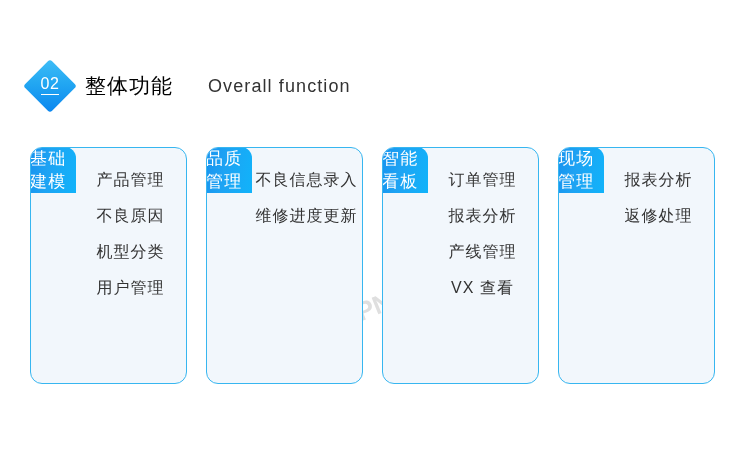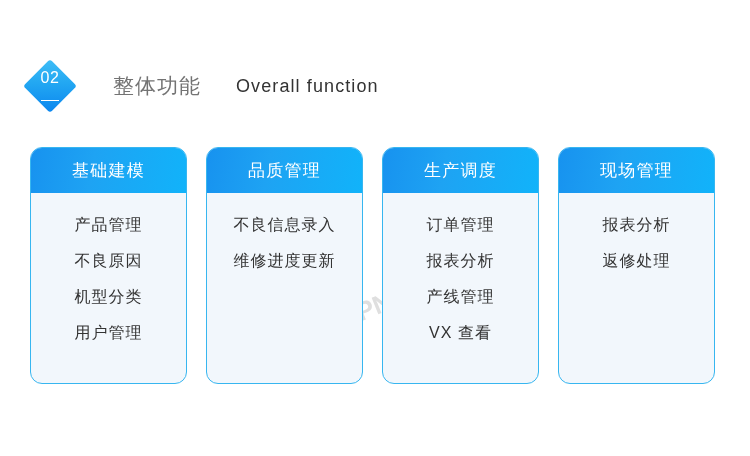--- a/index.html
+++ b/index.html
@@ -55,28 +55,28 @@
     color: #ffffff;
     font-size: 16px;
     font-weight: 400;
     letter-spacing: 0.5px;
     line-height: 1;
     padding-bottom: 1px;
     box-sizing: border-box;
   }
   .badge-num span {
     border-bottom: 1.6px solid #ffffff;
-    padding-bottom: 14px;
+    padding-bottom: 2px;
   }
 
   .title-cn {
     font-size: 21px;
-    color: #737373;
+    color: #000000;
     font-weight: 500;
-    margin-left: 32px;
+    margin-left: 4px;
     letter-spacing: 1px;
     white-space: nowrap;
   }
   .title-en {
     font-size: 18px;
     color: #333333;
     font-weight: 400;
     margin-left: 35px;
     letter-spacing: 1.1px;
     white-space: nowrap;
@@ -106,21 +106,21 @@
     width: 685px;
     height: 237px;
     display: flex;
     gap: 19px;
     z-index: 2;
   }
 
   .card {
     flex: 1 1 0;
     display: flex;
-    flex-direction: column;
+    flex-direction: row;
     border: 1px solid #37b6f0;
     border-radius: 12px;
     background: #f2f7fc;
     box-sizing: border-box;
     overflow: hidden;
   }
 
   .card-header {
     height: 46px;
     flex: 0 0 46px;
@@ -184,21 +184,21 @@
 
   <div class="card">
     <div class="card-header">品质管理</div>
     <div class="card-body">
       <div class="card-item">不良信息录入</div>
       <div class="card-item">维修进度更新</div>
     </div>
   </div>
 
   <div class="card">
-    <div class="card-header">生产调度</div>
+    <div class="card-header">智能看板</div>
     <div class="card-body">
       <div class="card-item">订单管理</div>
       <div class="card-item">报表分析</div>
       <div class="card-item">产线管理</div>
       <div class="card-item">VX 查看</div>
     </div>
   </div>
 
   <div class="card">
     <div class="card-header">现场管理</div>

